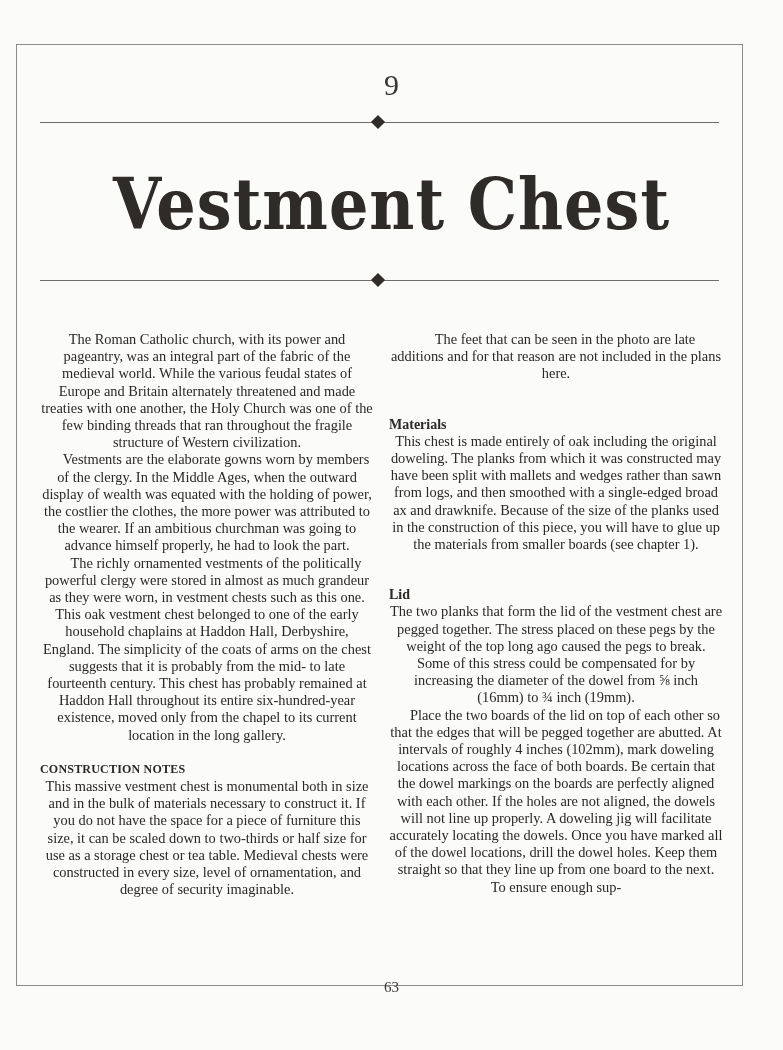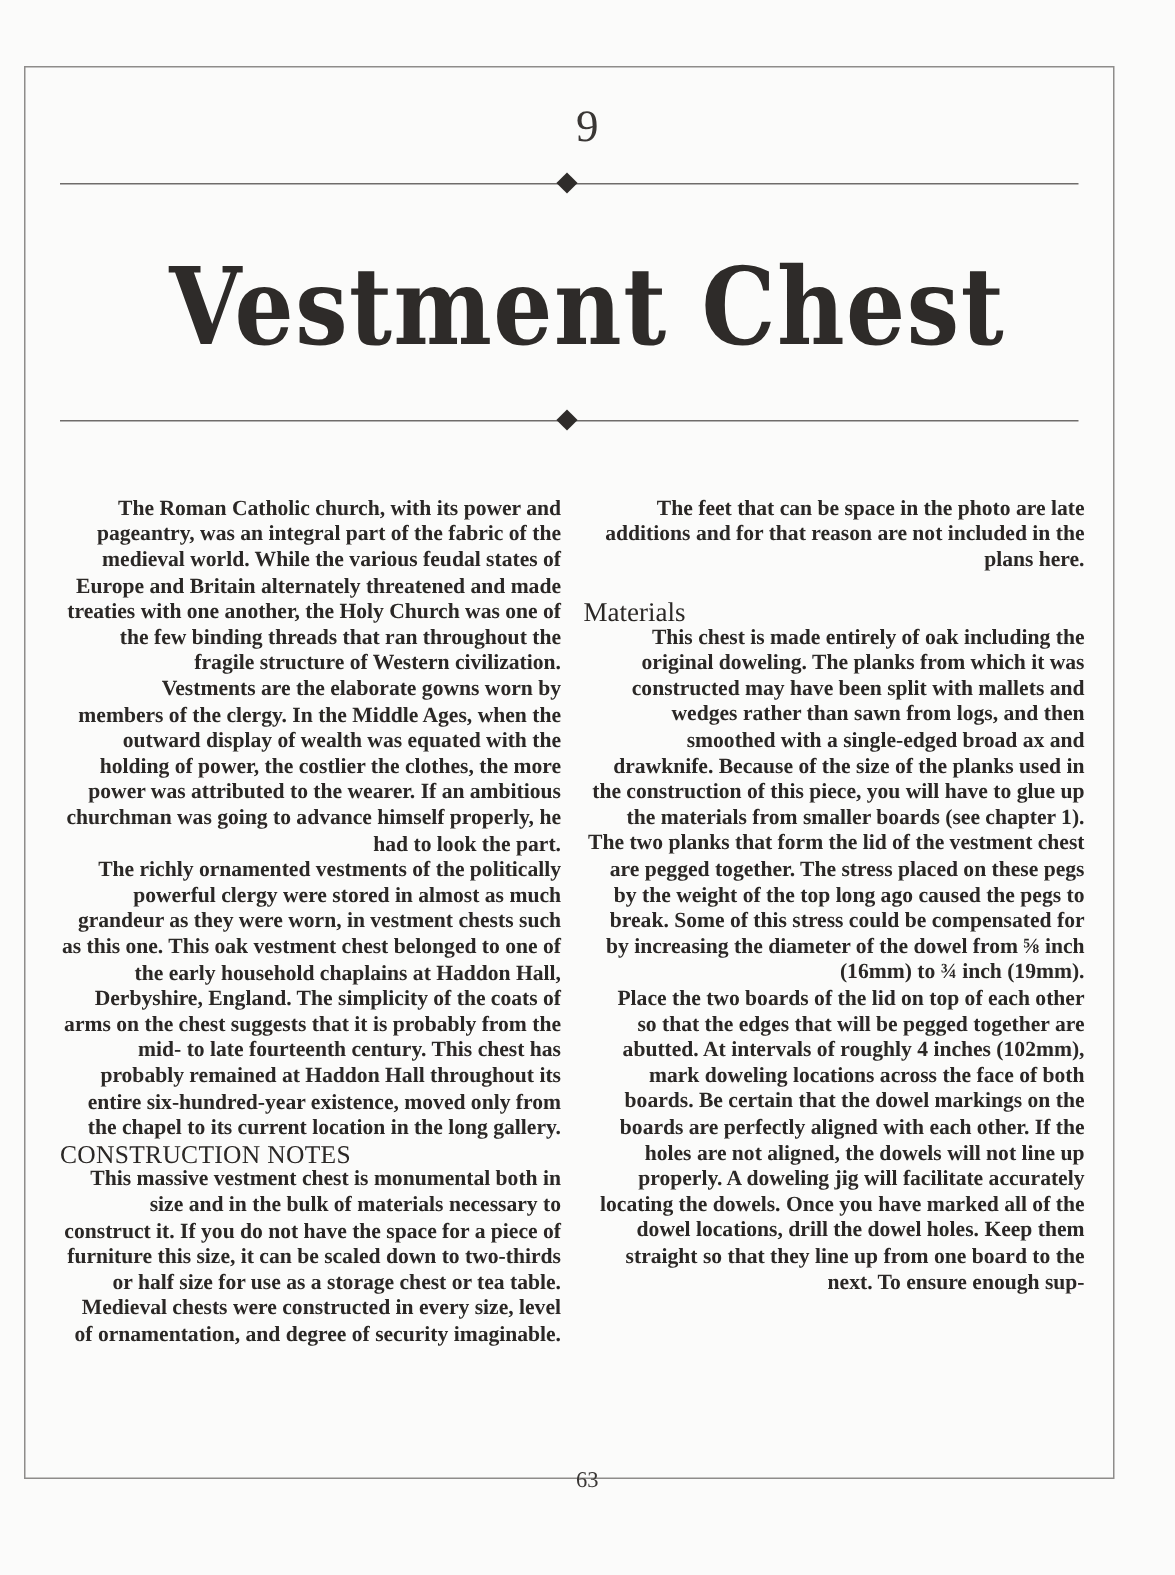--- a/index.html
+++ b/index.html
@@ -33,24 +33,24 @@
       text-align: center; font-size: 62px; font-weight: bold;
       font-family: "DejaVu Serif", serif; color: #2e2b29;
       letter-spacing: 1px; transform: scaleY(1.15);
     }
     .col {
       position: absolute; top: 331px; font-size: 14.4px; line-height: 17.2px;
       color: #2b2826;
     }
     .col.left { left: 40px; width: 334px; }
     .col.right { left: 389px; width: 334px; }
-    .col p { margin: 0; text-align: right; font-weight: bold; }
+    .col p { margin: 0; text-align: center; }
     .col p.indent { text-indent: 18px; }
-    .head-caps { font-weight: normal; font-size: 17px; letter-spacing: 0.2px; }
-    .head-sub { font-weight: normal; font-size: 18px; margin-top: 17px; }
+    .head-caps { font-weight: bold; font-size: 12px; margin-top: 17px; letter-spacing: 0.2px; }
+    .head-sub { font-weight: bold; font-size: 14px; margin-top: 33px; }
     .page-num {
       position: absolute; left: 0; width: 783px; top: 979px;
       text-align: center; font-size: 15px; color: #3a3735;
     }
   </style>
 </head>
 <body>
 
 <div class="frame"></div>
 
@@ -66,20 +66,21 @@
 
 <div class="col left">
   <p>The Roman Catholic church, with its power and pageantry, was an integral part of the fabric of the medieval world. While the various feudal states of Europe and Britain alternately threatened and made treaties with one another, the Holy Church was one of the few binding threads that ran throughout the fragile structure of Western civilization.</p>
   <p class="indent">Vestments are the elaborate gowns worn by members of the clergy. In the Middle Ages, when the outward display of wealth was equated with the holding of power, the costlier the clothes, the more power was attributed to the wearer. If an ambitious churchman was going to advance himself properly, he had to look the part.</p>
   <p class="indent">The richly ornamented vestments of the politically powerful clergy were stored in almost as much grandeur as they were worn, in vestment chests such as this one. This oak vestment chest belonged to one of the early household chaplains at Haddon Hall, Derbyshire, England. The simplicity of the coats of arms on the chest suggests that it is probably from the mid- to late fourteenth century. This chest has probably remained at Haddon Hall throughout its entire six-hundred-year existence, moved only from the chapel to its current location in the long gallery.</p>
   <div class="head-caps">CONSTRUCTION NOTES</div>
   <p>This massive vestment chest is monumental both in size and in the bulk of materials necessary to construct it. If you do not have the space for a piece of furniture this size, it can be scaled down to two-thirds or half size for use as a storage chest or tea table. Medieval chests were constructed in every size, level of ornamentation, and degree of security imaginable.</p>
 </div>
 
 <div class="col right">
-  <p class="indent">The feet that can be space in the photo are late additions and for that reason are not included in the plans here.</p>
+  <p class="indent">The feet that can be seen in the photo are late additions and for that reason are not included in the plans here.</p>
   <div class="head-sub">Materials</div>
   <p>This chest is made entirely of oak including the original doweling. The planks from which it was constructed may have been split with mallets and wedges rather than sawn from logs, and then smoothed with a single-edged broad ax and drawknife. Because of the size of the planks used in the construction of this piece, you will have to glue up the materials from smaller boards (see chapter 1).</p>
+  <div class="head-sub">Lid</div>
   <p>The two planks that form the lid of the vestment chest are pegged together. The stress placed on these pegs by the weight of the top long ago caused the pegs to break. Some of this stress could be compensated for by increasing the diameter of the dowel from ⅝ inch (16mm) to ¾ inch (19mm).</p>
   <p class="indent">Place the two boards of the lid on top of each other so that the edges that will be pegged together are abutted. At intervals of roughly 4 inches (102mm), mark doweling locations across the face of both boards. Be certain that the dowel markings on the boards are perfectly aligned with each other. If the holes are not aligned, the dowels will not line up properly. A doweling jig will facilitate accurately locating the dowels. Once you have marked all of the dowel locations, drill the dowel holes. Keep them straight so that they line up from one board to the next. To ensure enough sup-</p>
 </div>
 
 <div class="page-num">63</div>
 
 </body></html>

